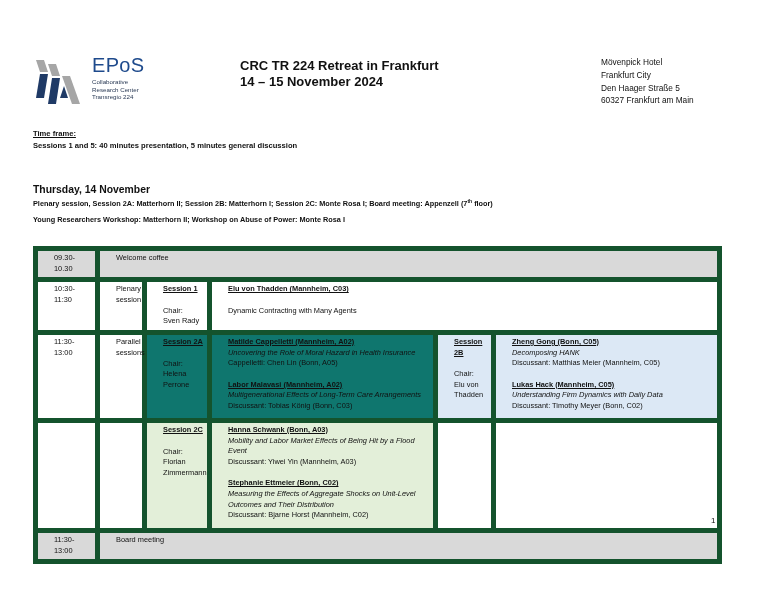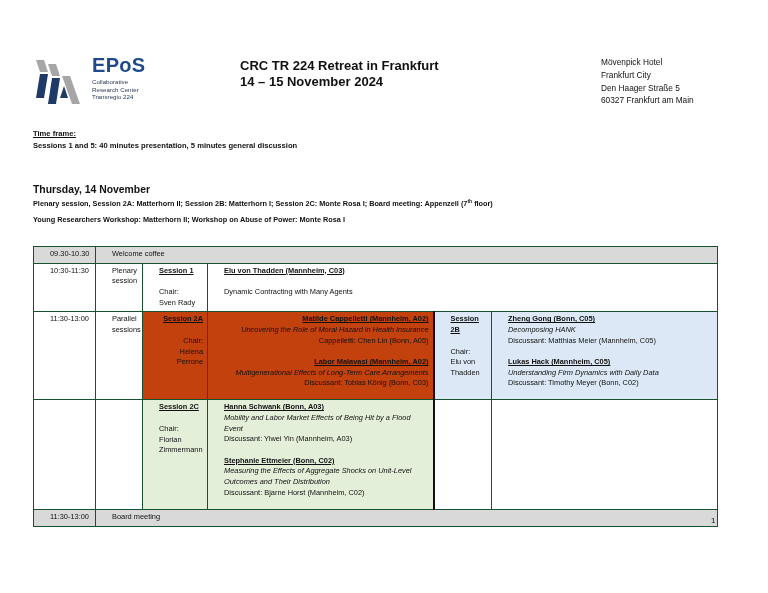--- a/index.html
+++ b/index.html
@@ -1,41 +1,41 @@
 <!DOCTYPE html>
 <html><head>
 <meta charset="utf-8">
 <style>
   * { box-sizing: border-box; margin: 0; padding: 0; }
   html, body { width: 768px; height: 593px; background: #ffffff; overflow: hidden; }
   body { font-family: "Liberation Sans", sans-serif; color: #111; position: relative; }
 
   .logo { position: absolute; left: 34px; top: 58px; width: 130px; height: 50px; }
   .logo svg { position: absolute; left: 0; top: 0; }
-  .logo-title { position: absolute; left: 58px; top: -4px; font-size: 20px; font-weight: bold; color: #1e4a8c; letter-spacing: 0.3px; }
+  .logo-title { position: absolute; left: 58px; top: -4px; font-size: 20px; font-weight: normal; color: #1e4a8c; letter-spacing: 0.3px; }
   .logo-sub { position: absolute; left: 58px; top: 20px; font-size: 6.2px; line-height: 7.6px; color: #2a3a55; }
 
   .title { position: absolute; left: 240px; top: 58px; width: 290px; text-align: left; font-size: 13px; font-weight: bold; line-height: 16px; }
   .address { position: absolute; left: 601px; top: 56px; font-size: 8.3px; line-height: 12.8px; }
 
   .timeframe { position: absolute; left: 33px; top: 128px; font-size: 7.6px; font-weight: bold; line-height: 11.5px; }
   .timeframe .tf-head { text-decoration: underline; }
 
   .day { position: absolute; left: 33px; top: 184px; }
   .day-title { font-size: 10.4px; font-weight: bold; }
   .rooms { font-size: 7.3px; font-weight: bold; margin-top: 3px; }
   .rooms sup { font-size: 5px; }
   .rooms2 { font-size: 7.3px; font-weight: bold; margin-top: 7px; }
 
   .sched { position: absolute; left: 33px; top: 246px; width: 684px; border-collapse: collapse; font-size: 7.4px; table-layout: fixed; }
-  .sched td { border: 1px solid #14532d; vertical-align: top; padding: 2px 4px 3px 16px; line-height: 10.6px; }
+  .sched td { border: 5px solid #14532d; vertical-align: top; padding: 2px 4px 3px 16px; line-height: 10.6px; }
   .gray td { background: #d9d9d9; }
   .c-blue { background: #dce8f5; }
   .c-green { background: #e3efd9; }
-  .c-lgray { background: #c2410c; text-align: right; }
+  .c-lgray { background: #0f766e; }
   .b { font-weight: bold; text-decoration: underline; }
   .i { font-style: italic; }
   .gap { margin-top: 11px; }
   .thick-l { border-left: 2px solid #111 !important; }
 
   .page-num { position: absolute; left: 711px; top: 516px; font-size: 8px; }
 </style>
 </head>
 <body>
 

